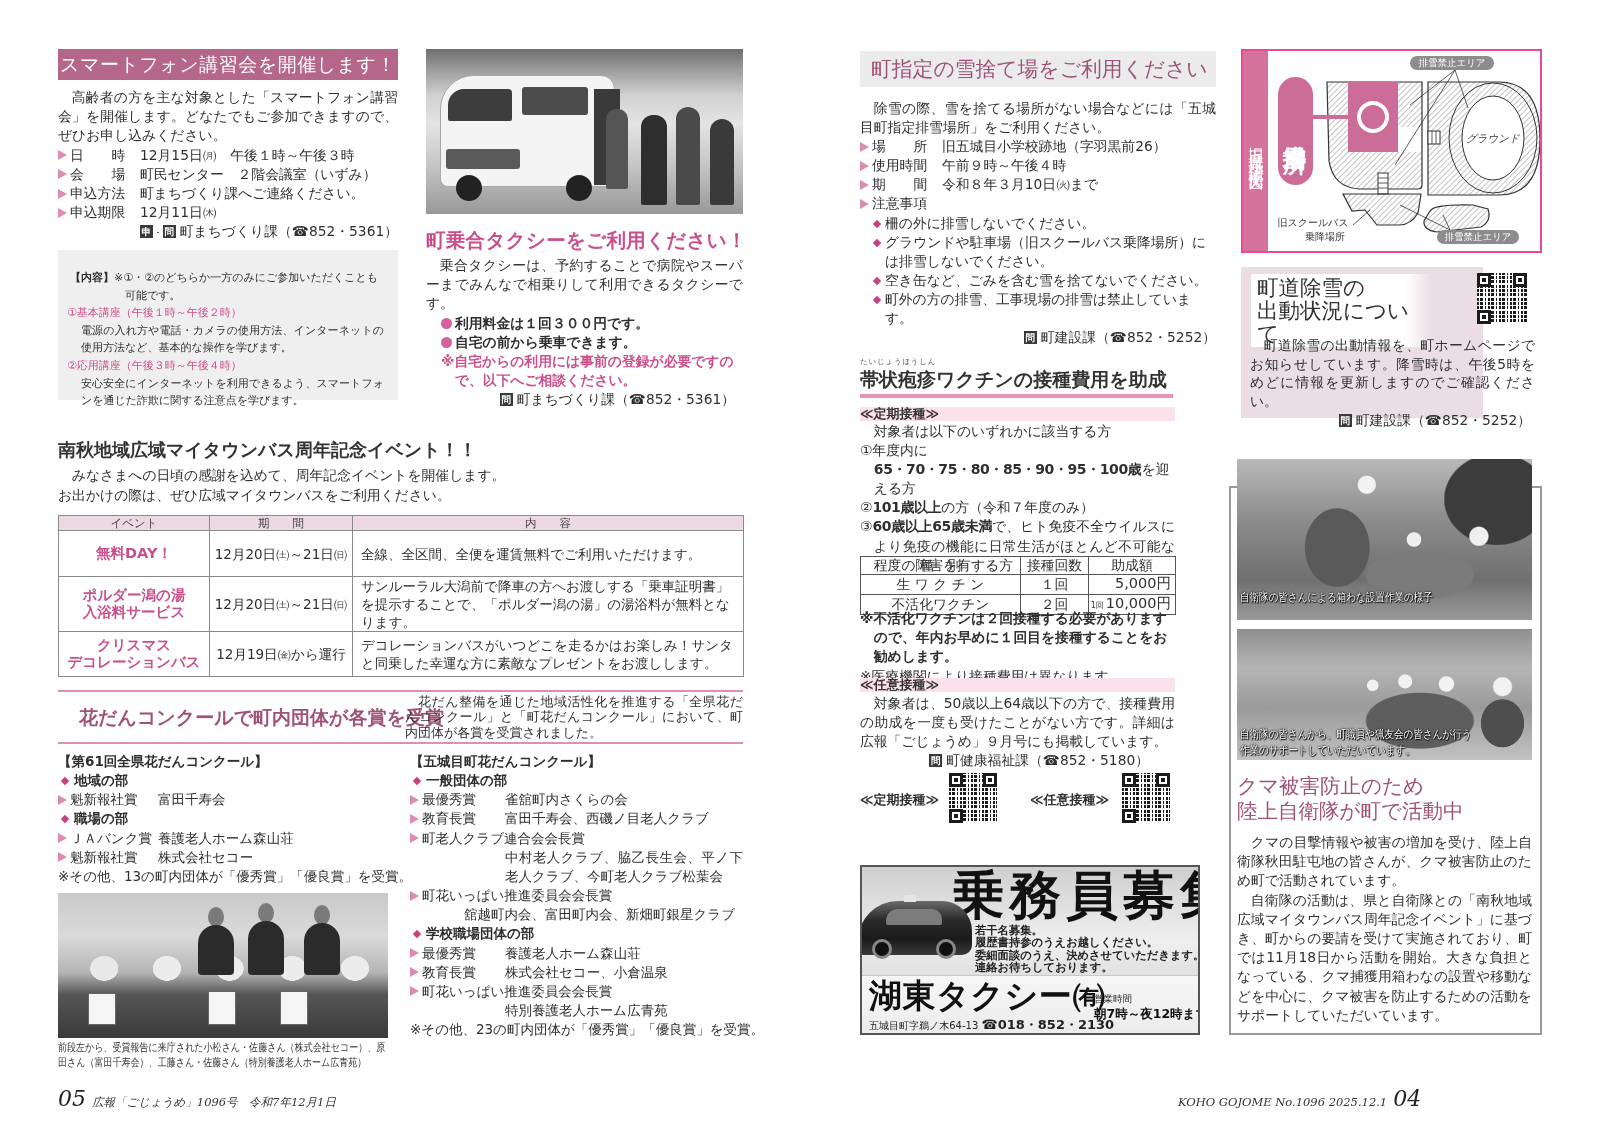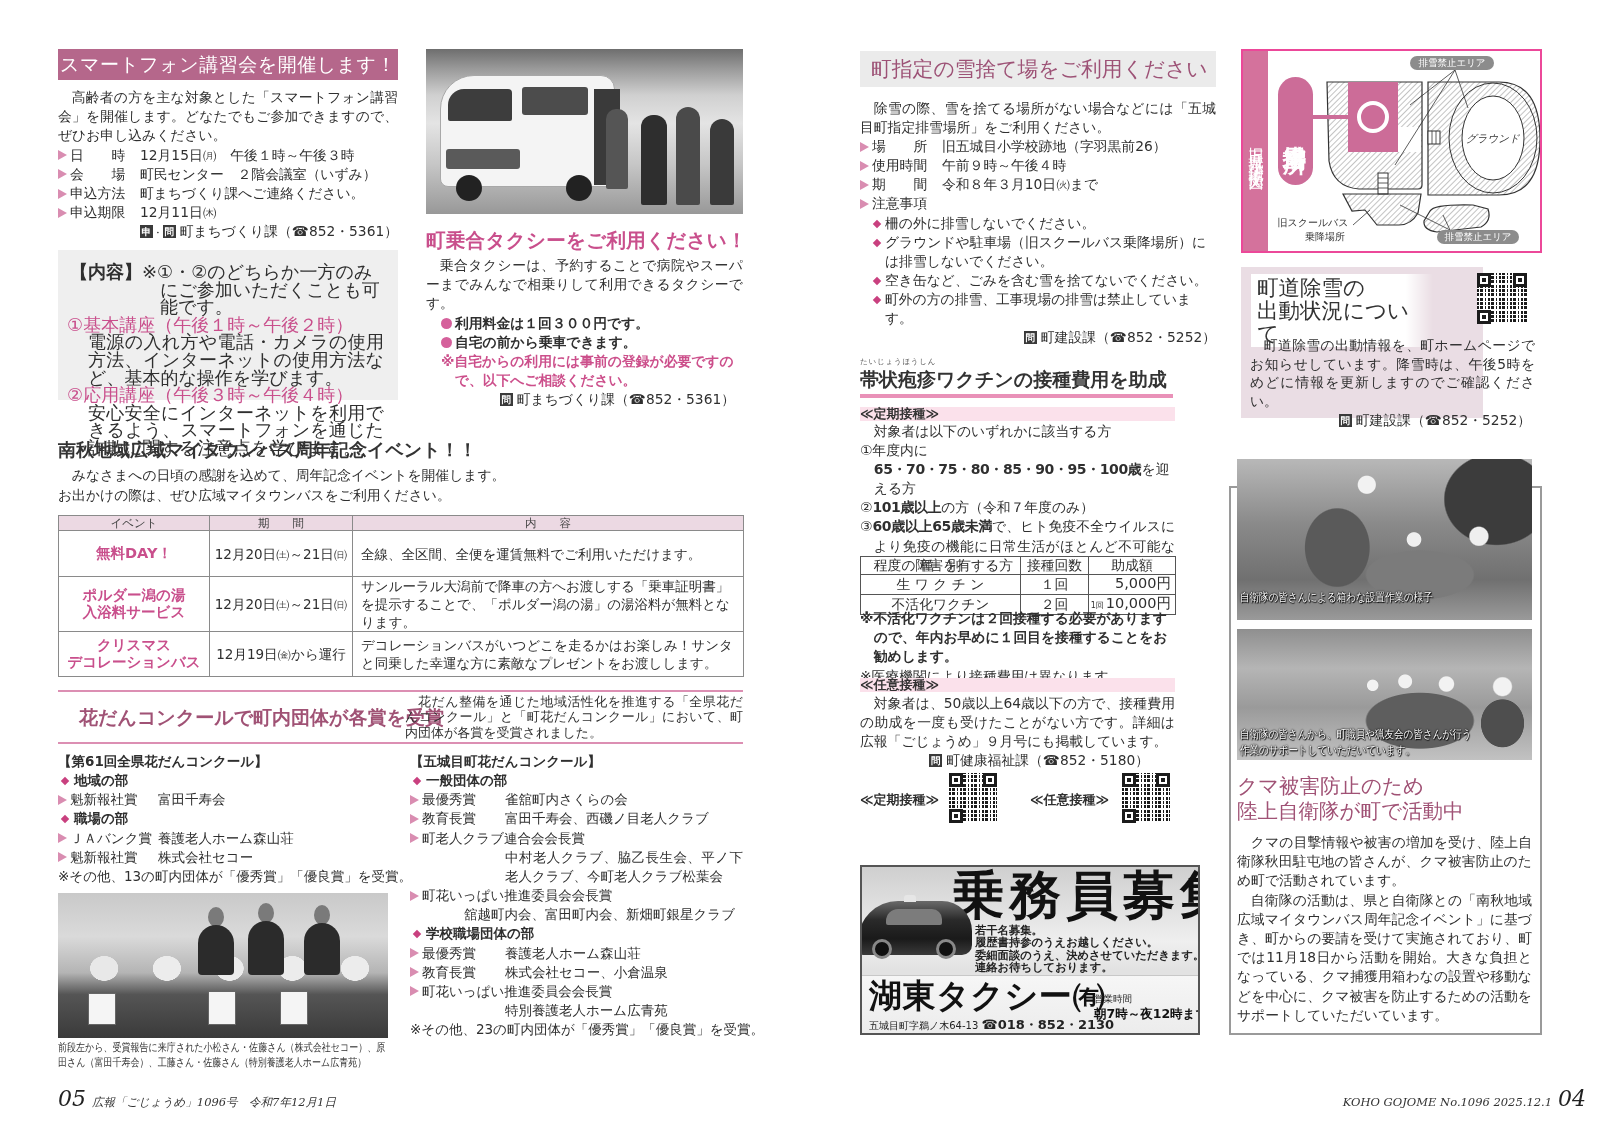--- a/index.html
+++ b/index.html
@@ -16,21 +16,21 @@
 .dia{display:inline-block;flex:none;width:6px;height:6px;background:#c9407f;transform:rotate(45deg);margin:0 6px 0 4px;align-self:center}
 .dot{display:inline-block;flex:none;width:11px;height:11px;border-radius:50%;background:#d5609b;margin-right:3px;align-self:center}
 .tag{display:inline-block;background:#3a3a3a;color:#fff;font-size:9.5px;line-height:13px;width:13px;height:13px;text-align:center;vertical-align:1px;font-weight:bold}
 .sep{font-size:10px}
 .drow{display:flex;white-space:nowrap}
 .dl{width:58px;margin-right:12px;flex:none}
 .contact{text-align:right;white-space:nowrap}
 .contact .ct{margin-left:4px}
 
 .sp-title{left:58px;top:49px;width:340px;height:31px;line-height:31px;background:#b5678b;color:#fff;font-size:19px;text-align:center;letter-spacing:.5px}
-.cbox{background:#efefef;padding:13px 14px 0 12px;font-size:18px;line-height:17.6px}
+.cbox{background:#efefef;padding:19px 14px 0 12px;font-size:11px;line-height:17.6px}
 .cb-head{display:flex}
 .cb-head .h{flex:none;font-weight:bold}
 .cb-head .n{flex:1}
 .cname{color:#c94f8c;margin-left:-3px}
 .cdesc{padding-left:1em}
 .photo{overflow:hidden;background:#999}
 .taxi-photo{background:linear-gradient(180deg,#6e6e6e 0%,#9a9a9a 12%,#d0d0d0 28%,#e4e4e4 45%,#c6c6c6 70%,#989898 100%)}
 .taxi-title{font-size:19.5px;color:#c94f8c;font-weight:bold;white-space:nowrap;letter-spacing:.3px}
 .brow{display:flex;padding-left:15px;font-weight:bold}
 .tnote{margin-left:15px;color:#cc4f8b;font-weight:bold}
@@ -518,15 +518,15 @@
   <div class="a ovcap" style="left:3px;top:98px">自衛隊の皆さんから、町職員や猟友会の皆さんが行う
 作業のサポートしていただいています。</div>
 </div>
 <div class="a bear-title" style="left:1237px;top:774px">クマ被害防止のため
 陸上自衛隊が町で活動中</div>
 <div class="a t" style="left:1237px;top:833px;width:295px">
   <p class="ind j">クマの目撃情報や被害の増加を受け、陸上自衛隊秋田駐屯地の皆さんが、クマ被害防止のため町で活動されています。</p>
   <p class="ind j">自衛隊の活動は、県と自衛隊との「南秋地域広域マイタウンバス周年記念イベント」に基づき、町からの要請を受けて実施されており、町では11月18日から活動を開始。大きな負担となっている、クマ捕獲用箱わなの設置や移動などを中心に、クマ被害を防止するための活動をサポートしていただいています。</p>
 </div>
 
-<div class="a footer" style="left:1244px;top:1086px;width:342px;text-align:right">
+<div class="a footer" style="left:1172px;top:1086px;width:342px;">
   <span class="ft">KOHO GOJOME No.1096 2025.12.1</span><span class="pg">04</span>
 </div>
 
 </body></html>

